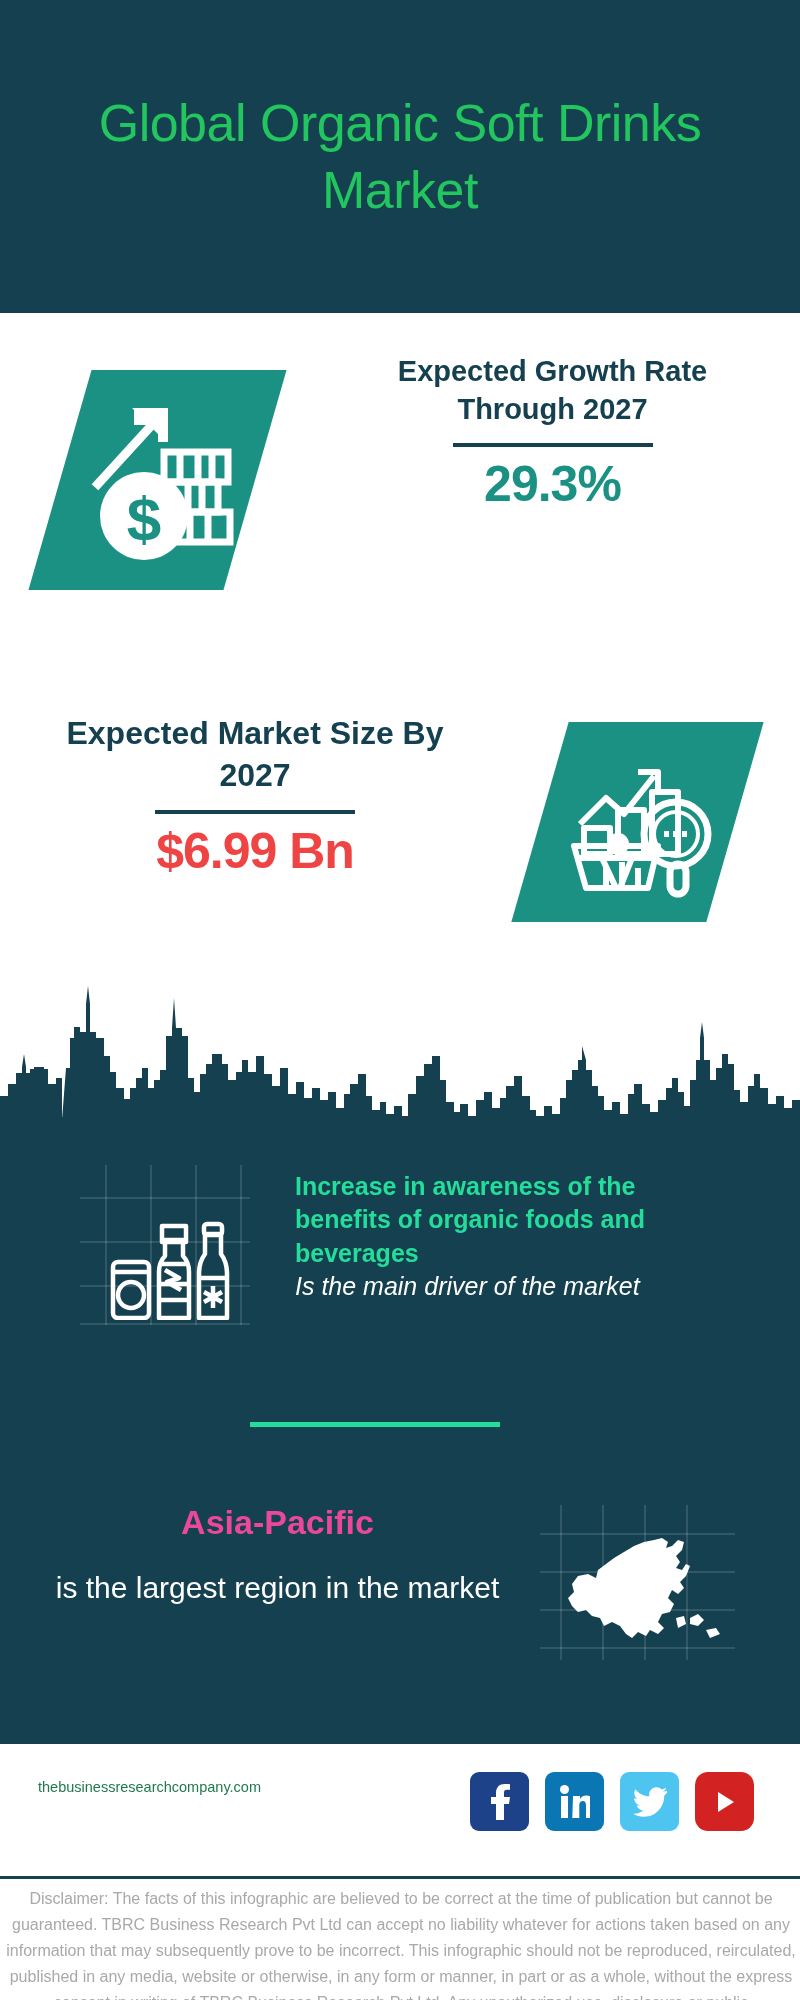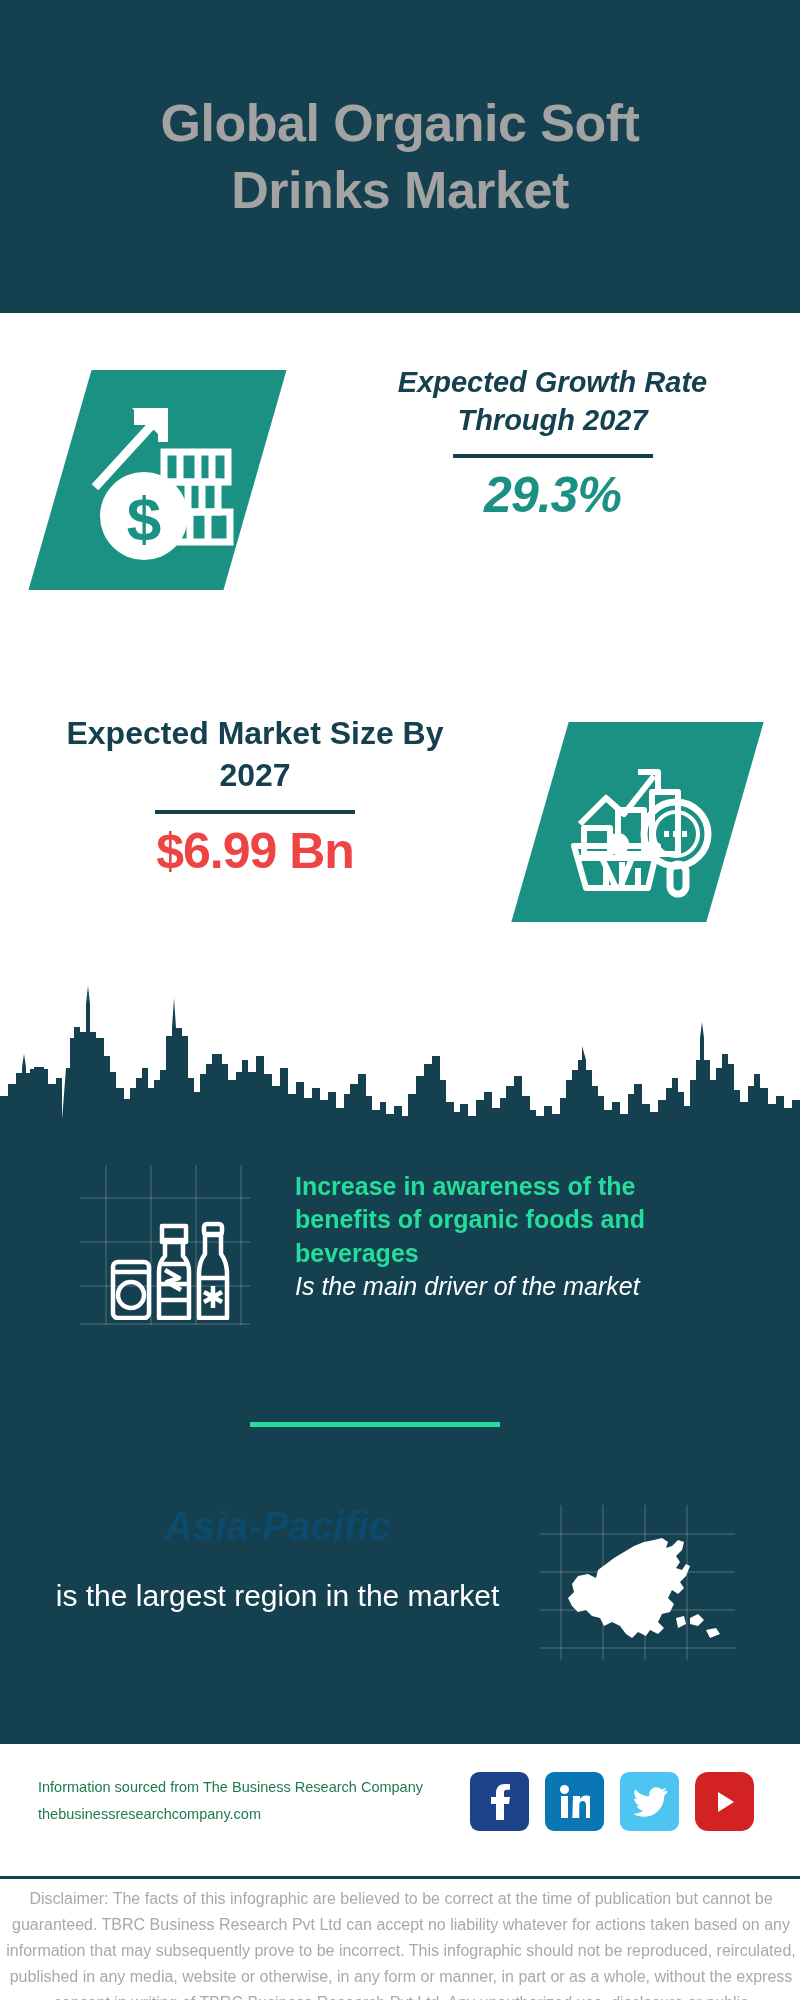--- a/index.html
+++ b/index.html
@@ -12,40 +12,40 @@
   }
   .page { width:800px; height:2000px; position:relative; background:#fff; }
 
   
   .header {
     position:absolute; left:0; top:0; width:800px; height:313px;
     background:#15404f;
     display:flex; align-items:center; justify-content:center;
   }
   .header-title {
-    color:#a3a3a3; font-size:52px; font-weight:bold; line-height:1.28;
+    color:#22c55e; font-size:52px; font-weight:normal; line-height:1.28;
     text-align:center; letter-spacing:-0.5px; width:620px;
   }
 
   
   .growth-row {
     position:absolute; left:0; top:352px; width:800px; height:270px;
   }
   .para {
     position:absolute;
     background:#1b9183;
   }
   .para-left {
     left:60px; top:18px; width:195px; height:220px;
     transform:skewX(-16deg);
   }
   .icon-money {
     position:absolute; left:88px; top:42px; width:160px; height:172px;
   }
-  .growth-text { position:absolute; left:345px; top:11px; width:415px; text-align:center;font-style:italic; }
+  .growth-text { position:absolute; left:345px; top:0px; width:415px; text-align:center; }
   .growth-label {
     color:#15404f; font-size:29px; font-weight:bold; line-height:1.32;
   }
   .rule-dark {
     height:4px; background:#15404f; margin:14px auto 8px auto;
   }
   .growth-value {
     color:#1b9183; font-size:50px; font-weight:bold; letter-spacing:-1px;
   }
 
@@ -84,21 +84,21 @@
   }
   .icon-bottles { position:absolute; left:105px; top:45px; width:130px; height:120px; }
 
   .green-divider {
     position:absolute; left:250px; top:1422px; width:250px; height:5px;
     background:#25dd9a;
   }
 
   .region-block { position:absolute; left:0; top:1500px; width:800px; }
   .region-text { position:absolute; left:55px; top:0px; width:445px; text-align:center; }
-  .region-green { color:#0c4a6e; font-size:40px; font-weight:bold; line-height:1.3;font-style:italic; }
+  .region-green { color:#ec4899; font-size:34px; font-weight:bold; line-height:1.3; }
   .region-white { color:#ffffff; font-size:30px; line-height:1.32;margin-top:24px; }
   .icon-map { position:absolute; left:548px; top:18px; width:180px; height:130px; }
 
   
   .footer-rule {
     position:absolute; left:0; top:1740px; width:800px; height:4px; background:#15404f;
   }
   .footer {
     position:absolute; left:0; top:1744px; width:800px; height:116px; background:#fff;
   }
@@ -274,21 +274,20 @@
           <path d="M70 92 L88 98 L104 94"></path>
           <path d="M78 56 L78 78 M96 48 L96 74 M112 42 L112 66"></path>
         </g>
       </svg>
     </div>
   </div>
 
   <div class="footer-rule"></div>
   <div class="footer">
     <div class="footer-src">
-      <div>Information sourced from The Business Research Company</div>
       <div>thebusinessresearchcompany.com</div>
     </div>
     <div class="social-wrap">
       <div class="social s-fb">
         <svg width="26" height="36" viewBox="0 0 26 36">
             <path fill="#fff" d="M17 36V20h5l1-7h-6V9c0-2 .6-3.2 3.4-3.2H23V.2C22.4.1 20.2 0 17.7 0 12.4 0 9 3.2 9 9.1V13H4v7h5v16z"></path>
           </svg>
       </div>
       <div class="social s-li">
         <svg width="30" height="34" viewBox="0 0 30 34">

